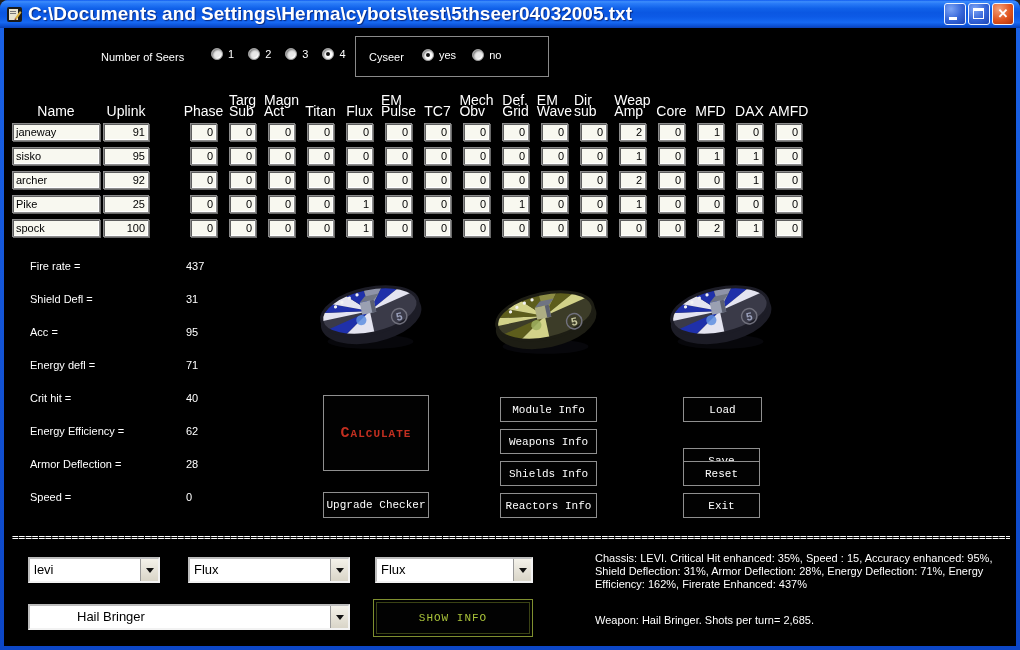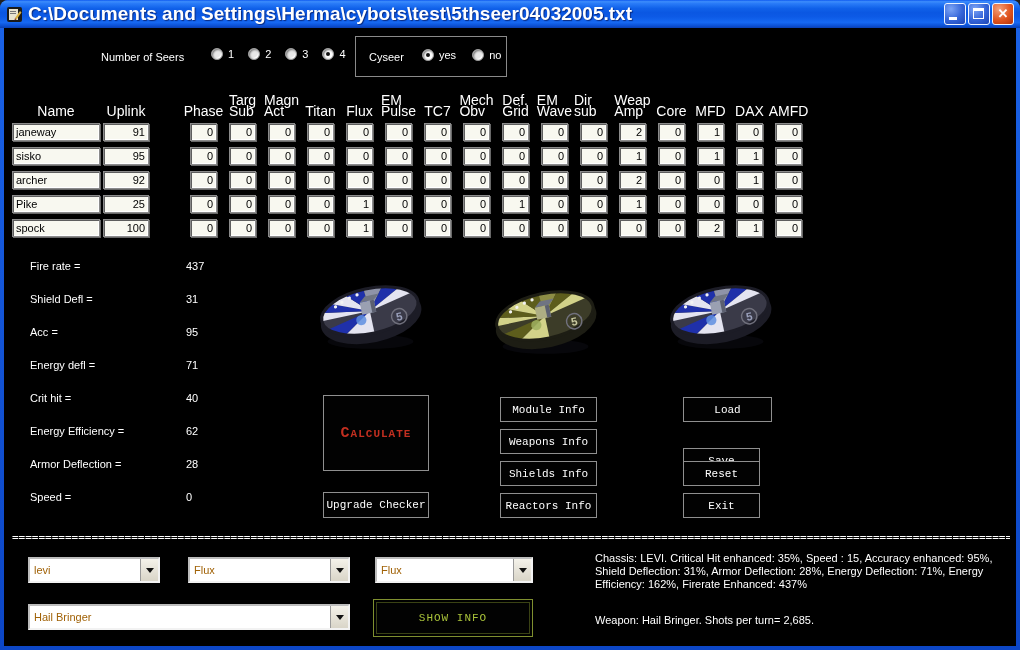--- a/index.html
+++ b/index.html
@@ -44,21 +44,21 @@
   .stat-val{position:absolute;color:#fff;font-size:11px;}
   
   .btn{position:absolute;background:#020202;border:1px solid #8f8f8f;color:#fff;font-size:11px;
     display:flex;align-items:center;justify-content:center;text-align:center;cursor:default;font-family:Liberation Mono, monospace;}
   .btn-calc{color:#c22f20;font-variant:small-caps;font-weight:bold;font-size:15px;letter-spacing:1px;}
   .btn-showinfo{border:1px solid #7f8f2f;box-shadow:inset 0 0 0 2px #000, inset 0 0 0 3px #3a4214;color:#a9c23a;font-size:11px;letter-spacing:1px;}
   
   .sep{position:absolute;color:#fff;font-size:11px;font-family:"DejaVu Sans Mono",monospace;letter-spacing:0;white-space:nowrap;overflow:hidden;}
   
   .combo{position:absolute;height:26px;background:#fff;border:2px solid;border-color:#bdbdbd #f2f2f2 #f2f2f2 #bdbdbd;display:flex;}
-  .combo-text{flex:1;color:#a16207;font-size:11px;line-height:22px;padding:0 4px;overflow:hidden;white-space:nowrap;}
+  .combo-text{flex:1;color:#000000;font-size:13px;line-height:22px;padding:0 4px;overflow:hidden;white-space:nowrap;}
   .combo-btn{width:18px;background:linear-gradient(180deg,#f4f2ea,#d9d5c8);border-left:1px solid #9a9a9a;
     display:flex;align-items:center;justify-content:center;}
   .combo-arrow{width:0;height:0;border-left:4px solid transparent;border-right:4px solid transparent;border-top:5px solid #111;}
   .info-text{position:absolute;color:#fff;font-size:11px;line-height:13px;}
   .ship{position:absolute;}
 </style>
 </head>
 <body>
 
 <div class="window">
@@ -100,21 +100,21 @@
         <div class="radio-item">
           <span class="radio"></span>
           <span class="radio-label">3</span>
         </div>
         <div class="radio-item">
           <span class="radio checked"></span>
           <span class="radio-label">4</span>
         </div>
       </div>
 
-    <div class="groupbox" style="left:351px;top:8px;width:152px;height:41px;text-align:right;">
+    <div class="groupbox" style="left:351px;top:8px;width:194px;height:41px;text-align:right;">
       <div class="lbl" style="left:13px;top:14px;">Cyseer</div>
       <div class="radio-row" style="left:66px;top:12px;gap:16px;" id="cyseer-radios">
           <div class="radio-item">
             <span class="radio checked"></span>
             <span class="radio-label">yes</span>
           </div>
           <div class="radio-item">
             <span class="radio"></span>
             <span class="radio-label">no</span>
           </div>
@@ -521,21 +521,21 @@
   </svg></div>
 
     <div class="btn btn-calc" style="left:319px;top:367px;width:106px;height:76px;">Calculate</div>
     <div class="btn" style="left:319px;top:464px;width:106px;height:26px;">Upgrade Checker</div>
 
     <div class="btn" style="left:496px;top:369px;width:97px;height:25px;">Module Info</div>
     <div class="btn" style="left:496px;top:401px;width:97px;height:25px;">Weapons Info</div>
     <div class="btn" style="left:496px;top:433px;width:97px;height:25px;">Shields Info</div>
     <div class="btn" style="left:496px;top:465px;width:97px;height:25px;">Reactors Info</div>
 
-    <div class="btn" style="left:679px;top:369px;width:89px;height:25px;">Load</div>
+    <div class="btn" style="left:679px;top:369px;width:79px;height:25px;">Load</div>
     <div class="btn" style="left:679px;top:420px;width:77px;height:25px;">Save</div>
     <div class="btn" style="left:679px;top:433px;width:77px;height:25px;">Reset</div>
     <div class="btn" style="left:679px;top:465px;width:77px;height:25px;">Exit</div>
 
     <div class="sep" style="left:8px;top:503px;width:998px;">==========================================================================================================================================================</div>
 
     <div class="combo" style="left:24px;top:529px;width:132px;">
       <div class="combo-text">levi</div>
       <div class="combo-btn">
           <div class="combo-arrow"></div>
@@ -546,21 +546,21 @@
       <div class="combo-btn">
           <div class="combo-arrow"></div>
         </div>
     </div>
     <div class="combo" style="left:371px;top:529px;width:158px;">
       <div class="combo-text">Flux</div>
       <div class="combo-btn">
           <div class="combo-arrow"></div>
         </div>
     </div>
-    <div class="combo" style="left:24px;top:576px;width:322px;">
+    <div class="combo" style="left:24px;top:576px;width:322px;padding-left:43px;">
       <div class="combo-text">Hail Bringer</div>
       <div class="combo-btn">
           <div class="combo-arrow"></div>
         </div>
     </div>
 
     <div class="btn btn-showinfo" style="left:369px;top:571px;width:160px;height:38px;">SHOW INFO</div>
 
     <div class="info-text" style="left:591px;top:524px;width:420px;">Chassis: LEVI. Critical Hit enhanced: 35%, Speed : 15, Accuracy enhanced: 95%, Shield Deflection: 31%, Armor Deflection: 28%, Energy Deflection: 71%, Energy Efficiency: 162%, Firerate Enhanced: 437%</div>
     <div class="info-text" style="left:591px;top:586px;width:420px;">Weapon: Hail Bringer. Shots per turn= 2,685.</div>

